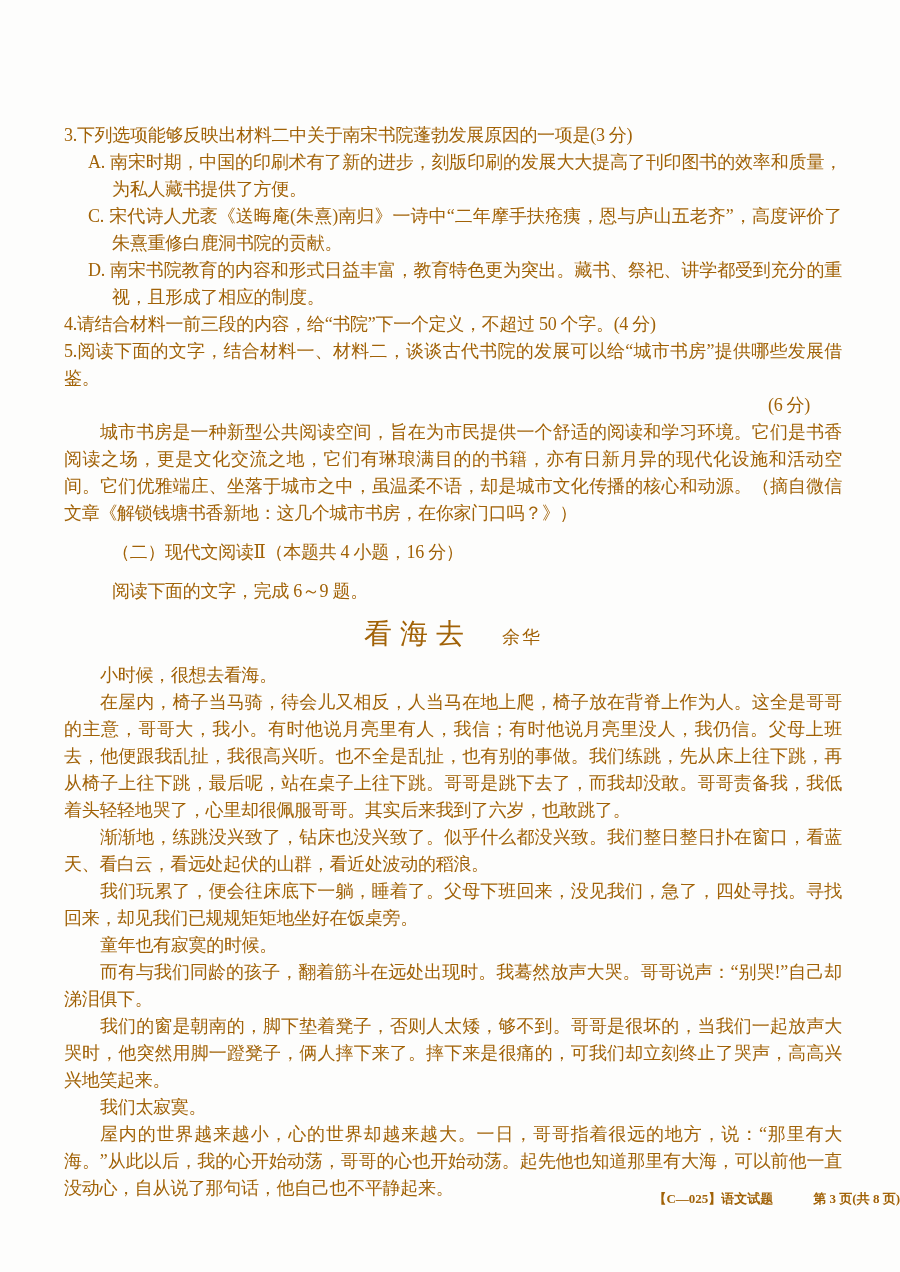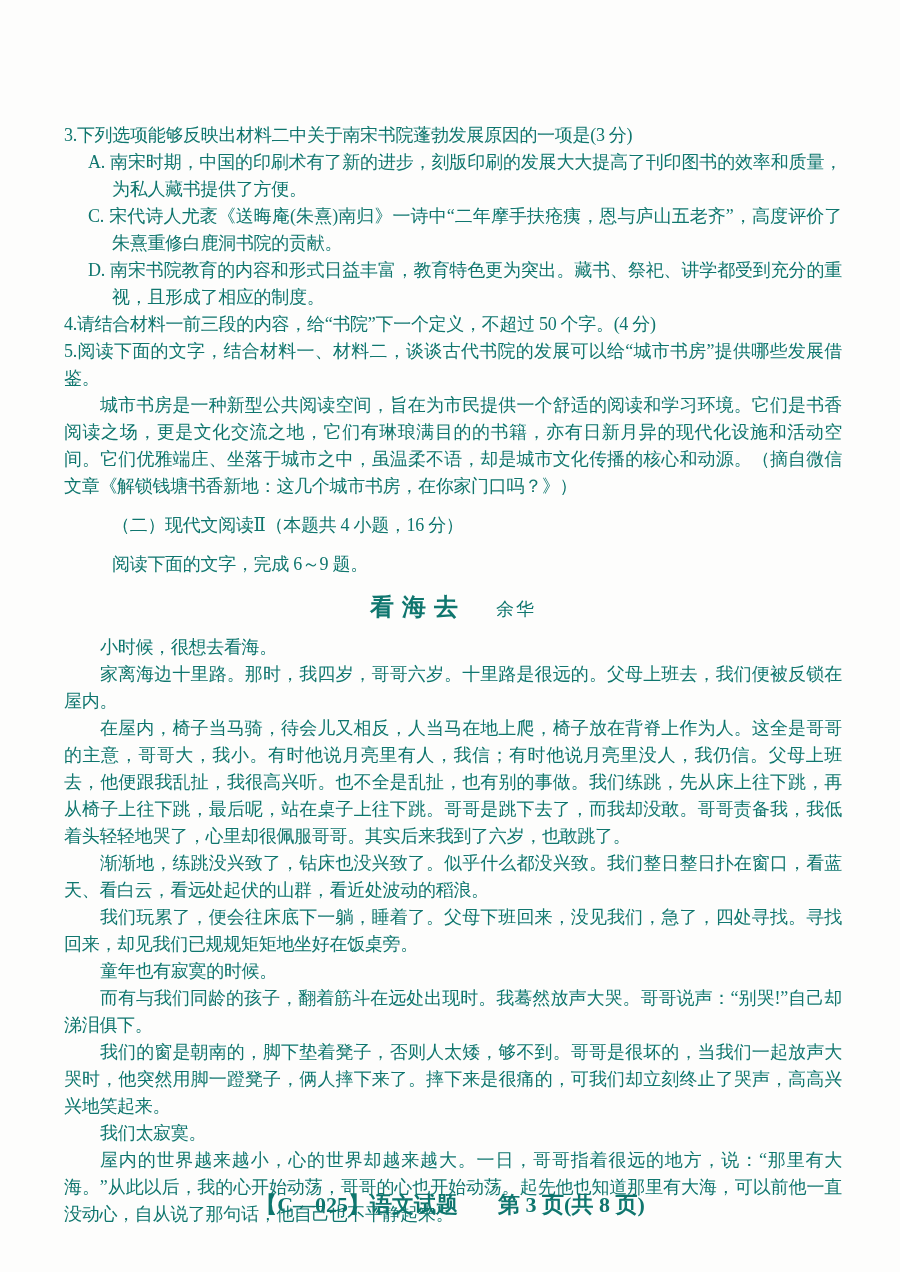--- a/index.html
+++ b/index.html
@@ -2,21 +2,21 @@
 <html><head>
 <meta charset="utf-8">
 <style>
   html, body { margin: 0; padding: 0; background: #e9e9e9; }
   .page {
     position: relative;
     width: 900px;
     height: 1272px;
     margin: 0 auto;
     background: #fdfdfc;
-    color: #0f766e;
+    color: #a16207;
     font-family: "Liberation Serif", "DejaVu Serif", serif;
     overflow: hidden;
   }
   .content {
     position: absolute;
     left: 64px;
     top: 122px;
     width: 778px;
     font-size: 18px;
     line-height: 27px;
@@ -28,65 +28,65 @@
   .opt-label { padding-right: 5px; }
   .score-line { text-align: right; padding-right: 32px; }
   .para { margin: 0; text-indent: 2em; }
   .indent-line { margin: 12px; text-indent: 2em; }
   .essay-title-row {
     text-align: center;
     margin: 5px 0 7px 0;
     line-height: 34px;
   }
   .essay-title {
-    font-size: 24px;
-    font-weight: bold;
+    font-size: 28px;
+    font-weight: normal;
     letter-spacing: 8px;
   }
   .essay-author { font-size: 18px; margin-left: 30px; letter-spacing: 2px; font-family: Liberation Mono, monospace; }
   .footer {
     position: absolute;
     left: 0;
     right: 0;
     top: 1190px;
-    text-align: center;
+    text-align: right;
     font-weight: bold;
-    font-size: 22px;
+    font-size: 13px;
   }
   .footer-gap { display: inline-block; width: 40px; }
 </style>
 </head>
 <body>
 
 <div class="page">
   <div class="content">
 
     <p class="q-line">3.下列选项能够反映出材料二中关于南宋书院蓬勃发展原因的一项是(3 分)</p>
 
     <p class="option"><span class="opt-label">A.</span><span>南宋时期，中国的印刷术有了新的进步，刻版印刷的发展大大提高了刊印图书的效率和质量，为私人藏书提供了方便。</span></p>
 
 
     <p class="option"><span class="opt-label">C.</span><span>宋代诗人尤袤《送晦庵(朱熹)南归》一诗中“二年摩手扶疮痍，恩与庐山五老齐”，高度评价了朱熹重修白鹿洞书院的贡献。</span></p>
 
     <p class="option"><span class="opt-label">D.</span><span>南宋书院教育的内容和形式日益丰富，教育特色更为突出。藏书、祭祀、讲学都受到充分的重视，且形成了相应的制度。</span></p>
 
     <p class="q-line">4.请结合材料一前三段的内容，给“书院”下一个定义，不超过 50 个字。(4 分)</p>
     <p class="q-line">5.阅读下面的文字，结合材料一、材料二，谈谈古代书院的发展可以给“城市书房”提供哪些发展借鉴。</p>
+    <p class="q-line score-line">(6 分)</p>
 
     <p class="para">城市书房是一种新型公共阅读空间，旨在为市民提供一个舒适的阅读和学习环境。它们是书香阅读之场，更是文化交流之地，它们有琳琅满目的的书籍，亦有日新月异的现代化设施和活动空间。它们优雅端庄、坐落于城市之中，虽温柔不语，却是城市文化传播的核心和动源。（摘自微信文章《解锁钱塘书香新地：这几个城市书房，在你家门口吗？》）</p>
 
     <p class="indent-line">（二）现代文阅读Ⅱ（本题共 4 小题，16 分）</p>
     <p class="indent-line">阅读下面的文字，完成 6～9 题。</p>
 
     <div class="essay-title-row">
       <span class="essay-title">看海去</span><span class="essay-author">余华</span>
     </div>
 
     <p class="para">小时候，很想去看海。</p>
-    <p class="para">家离海边十里路。那时，我四岁，哥哥六岁。十里路是很远的。父母上班去，我们便被反锁在屋内。</p>
     <p class="para">在屋内，椅子当马骑，待会儿又相反，人当马在地上爬，椅子放在背脊上作为人。这全是哥哥的主意，哥哥大，我小。有时他说月亮里有人，我信；有时他说月亮里没人，我仍信。父母上班去，他便跟我乱扯，我很高兴听。也不全是乱扯，也有别的事做。我们练跳，先从床上往下跳，再从椅子上往下跳，最后呢，站在桌子上往下跳。哥哥是跳下去了，而我却没敢。哥哥责备我，我低着头轻轻地哭了，心里却很佩服哥哥。其实后来我到了六岁，也敢跳了。</p>
     <p class="para">渐渐地，练跳没兴致了，钻床也没兴致了。似乎什么都没兴致。我们整日整日扑在窗口，看蓝天、看白云，看远处起伏的山群，看近处波动的稻浪。</p>
     <p class="para">我们玩累了，便会往床底下一躺，睡着了。父母下班回来，没见我们，急了，四处寻找。寻找回来，却见我们已规规矩矩地坐好在饭桌旁。</p>
     <p class="para">童年也有寂寞的时候。</p>
     <p class="para">而有与我们同龄的孩子，翻着筋斗在远处出现时。我蓦然放声大哭。哥哥说声：“别哭!”自己却涕泪俱下。</p>
     <p class="para">我们的窗是朝南的，脚下垫着凳子，否则人太矮，够不到。哥哥是很坏的，当我们一起放声大哭时，他突然用脚一蹬凳子，俩人摔下来了。摔下来是很痛的，可我们却立刻终止了哭声，高高兴兴地笑起来。</p>
     <p class="para">我们太寂寞。</p>
     <p class="para">屋内的世界越来越小，心的世界却越来越大。一日，哥哥指着很远的地方，说：“那里有大海。”从此以后，我的心开始动荡，哥哥的心也开始动荡。起先他也知道那里有大海，可以前他一直没动心，自从说了那句话，他自己也不平静起来。</p>
 
   </div>

